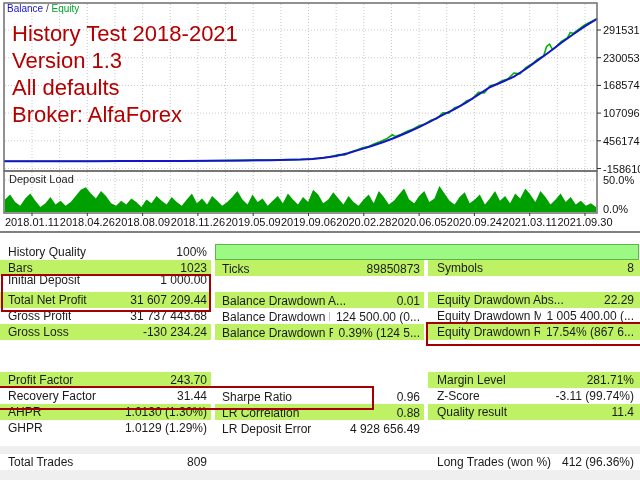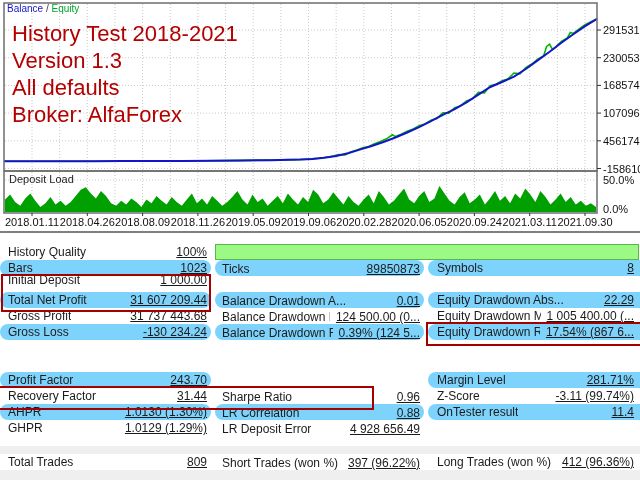--- a/index.html
+++ b/index.html
@@ -13,25 +13,25 @@
   #legend .sep{color:#444;}
   #legend .eq{color:#00a32d;}
   #annotation{position:absolute;left:12px;top:20px;font-size:22px;line-height:27px;
               font-weight:400;white-space:nowrap;}
   
   #stats{position:absolute;left:0;top:244px;width:576px;height:236px;}
   .row{position:absolute;left:0;width:640px;height:16px;}
   .cell{position:absolute;top:0;height:16px;display:flex;justify-content:space-between;
         align-items:center;font-size:12px;color:#1b1b1b;white-space:nowrap;overflow:hidden;}
   .cell .lab{overflow:hidden;text-overflow:clip;}
-  .cell .val{margin-left:6px;text-decoration:underline;}
+  .cell .val{margin-left:6px;}
   .c1{left:0;width:199px;padding:0 4px 0 8px;}
   .c2{left:215px;width:198px;padding:0 4px 0 7px;align-items:flex-end;}
   .c3{left:428px;width:197px;padding:0 23px 0 9px;}
-  .g{background:#7dd3fc;border-radius:8px;}
+  .g{background:#bef264;}
   .band{position:absolute;left:0;width:640px;background:#efefef;}
   #hq-bar{position:absolute;left:215px;top:0px;width:422px;height:14px;
           background:#9cfa84;border:1px solid #5ab54c;}
   .redbox{position:absolute;border:2px solid #a40000;pointer-events:none;}
   #box-netprofit{left:1px;top:30px;width:206px;height:34px;}
   #box-eqddrel{left:426px;top:78px;width:213px;height:20px;}
   #box-recovery{left:-2px;top:142px;width:372px;height:20px;}
   #separator{position:absolute;left:0;top:231px;width:640px;height:2px;background:#7f7f7f;}
 </style>
 </head>
@@ -231,21 +231,21 @@
     <div class="row" style="top:160px">
       <div class="cell c1 g">
           <span class="lab">AHPR</span>
           <span class="val">1.0130 (1.30%)</span>
         </div>
       <div class="cell c2 g">
           <span class="lab">LR Correlation</span>
           <span class="val">0.88</span>
         </div>
       <div class="cell c3 g">
-          <span class="lab">OnTester result</span>
+          <span class="lab">Quality result</span>
           <span class="val">11.4</span>
         </div>
     </div>
 
     <div class="row" style="top:176px">
       <div class="cell c1">
           <span class="lab">GHPR</span>
           <span class="val">1.0129 (1.29%)</span>
         </div>
       <div class="cell c2">
@@ -253,24 +253,20 @@
           <span class="val">4 928 656.49</span>
         </div>
     </div>
 
     <div class="band" style="top:202px;height:8px"></div>
 
     <div class="row" style="top:210px">
       <div class="cell c1">
           <span class="lab">Total Trades</span>
           <span class="val">809</span>
-        </div>
-      <div class="cell c2">
-          <span class="lab">Short Trades (won %)</span>
-          <span class="val">397 (96.22%)</span>
         </div>
       <div class="cell c3">
           <span class="lab">Long Trades (won %)</span>
           <span class="val">412 (96.36%)</span>
         </div>
     </div>
 
     <div class="band" style="top:226px;height:10px"></div>
 
     <div class="redbox" id="box-netprofit" style="border-color: rgb(164, 0, 0);"></div>

